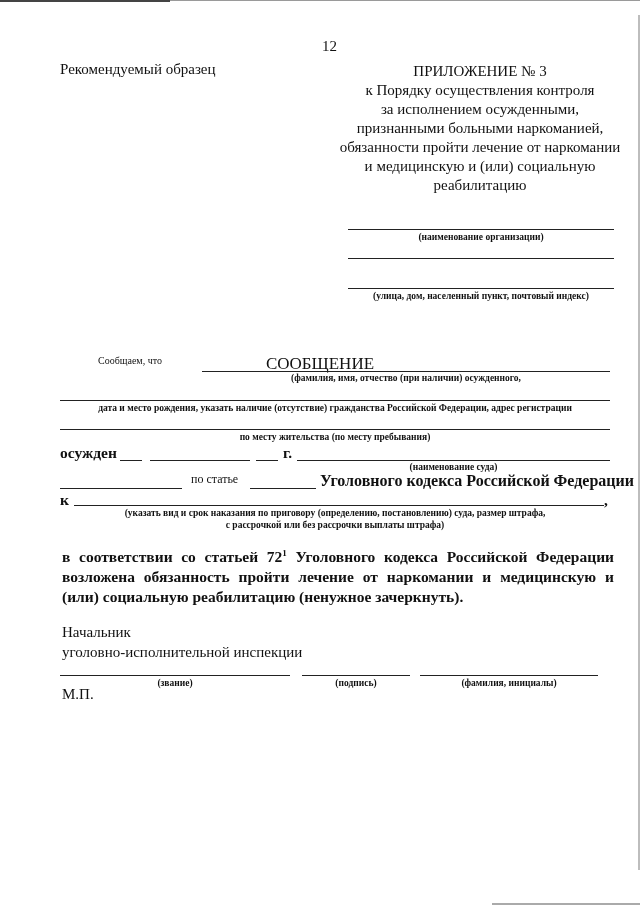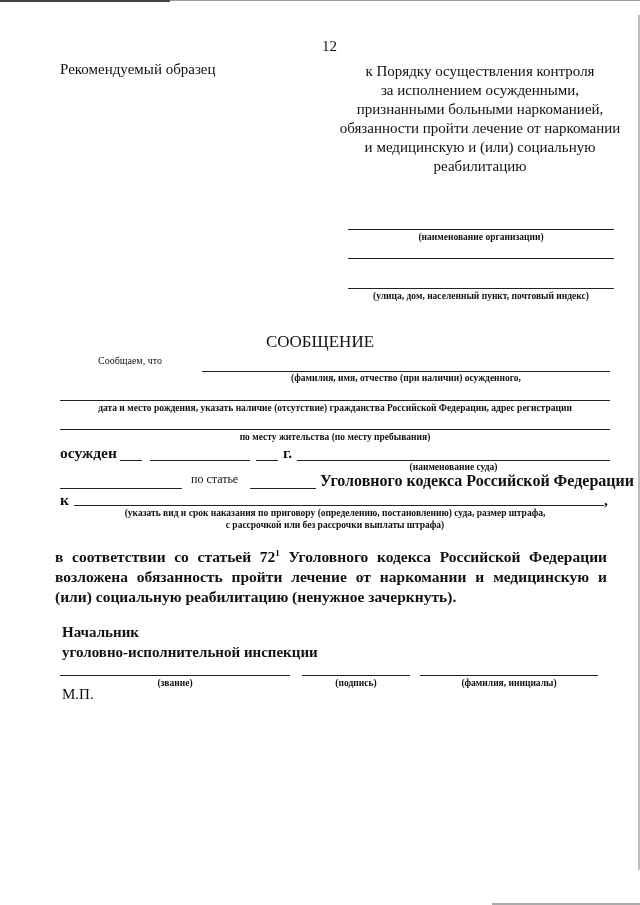--- a/index.html
+++ b/index.html
@@ -14,47 +14,48 @@
 
   .abs { position: absolute; white-space: nowrap; text-align: center; }
   .page-number { left: 322px; top: 38px; font-size: 15px; }
   .recommended { left: 60px; top: 54px; font-size: 15px; margin-top: 7px; }
   .appendix { left: 330px; top: 62px; width: 300px; text-align: center; font-size: 15px; line-height: 19px; white-space: normal; }
 
   .addr-block { position: absolute; left: 348px; width: 266px; }
   .addr-line { height: 1px; background: #222; }
   .addr-caption { font-size: 9.5px; text-align: center; font-weight: bold; margin-top: 2px; }
 
-  .title { left: 0; width: 640px; top: 332px; text-align: center; font-size: 17px; }
+  .title { left: 0; width: 640px; top: 354px; text-align: center; font-size: 17px; }
 
   .hline { position: absolute; height: 1px; background: #222; }
   .cap { position: absolute; font-size: 9.5px; font-weight: bold; text-align: center; white-space: nowrap; }
   .lbl { position: absolute; font-size: 15px; white-space: nowrap; }
   .lbl-bold { font-weight: bold; font-size: 15.5px; }
 
   .para {
-    position: absolute; left: 55px; top: 543px; width: 552px;
+    position: absolute; left: 62px; top: 543px; width: 552px;
     font-size: 15.5px; line-height: 20px; text-align: justify; font-weight: bold; font-family: Liberation Serif, serif;
   }
   .para sup { font-size: 9px; vertical-align: 6px; }
-  .signer { position: absolute; left: 62px; top: 622px; font-size: 15px; line-height: 20px; font-weight: bold; }
+  .signer { position: absolute; left: 62px; top: 622px; font-size: 15px; line-height: 20px; }
   .mp { position: absolute; left: 62px; top: 686px; font-size: 15px; }
 </style>
 </head>
 <body>
 
 <div class="page-edge-top"></div>
 <div class="page-edge-top-dark"></div>
 <div class="page-edge-right"></div>
 <div class="page-edge-bottom"></div>
 
 <div class="abs page-number">12</div>
 <div class="abs recommended">Рекомендуемый образец</div>
 
 <div class="abs appendix">
+  <div>ПРИЛОЖЕНИЕ № 3</div>
   <div>к Порядку осуществления контроля</div>
   <div>за исполнением осужденными,</div>
   <div>признанными больными наркоманией,</div>
   <div>обязанности пройти лечение от наркомании</div>
   <div>и медицинскую и (или) социальную</div>
   <div>реабилитацию</div>
 </div>
 
 <div class="addr-block" style="top:229px;">
   <div class="addr-line"></div>

